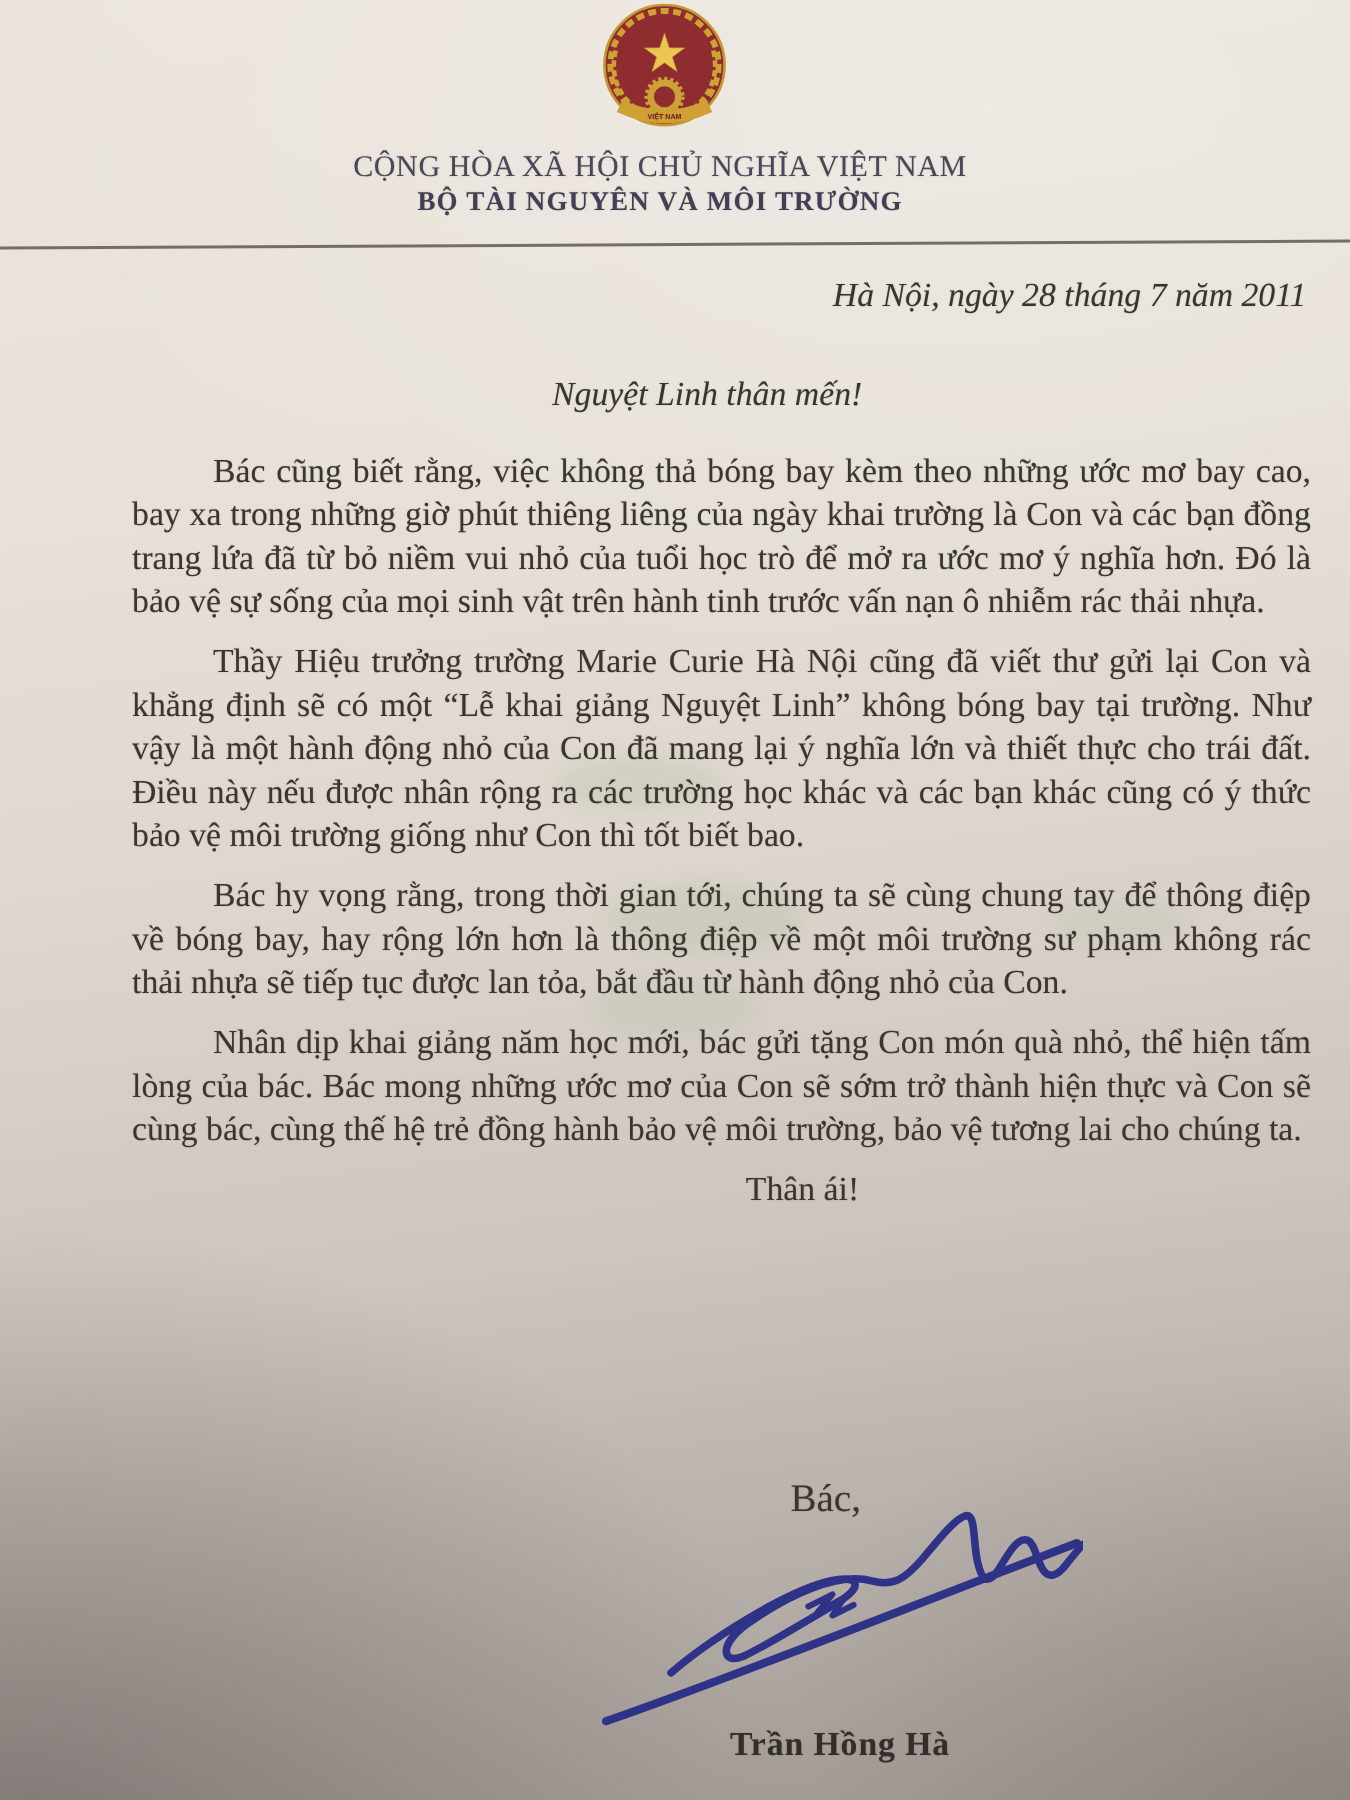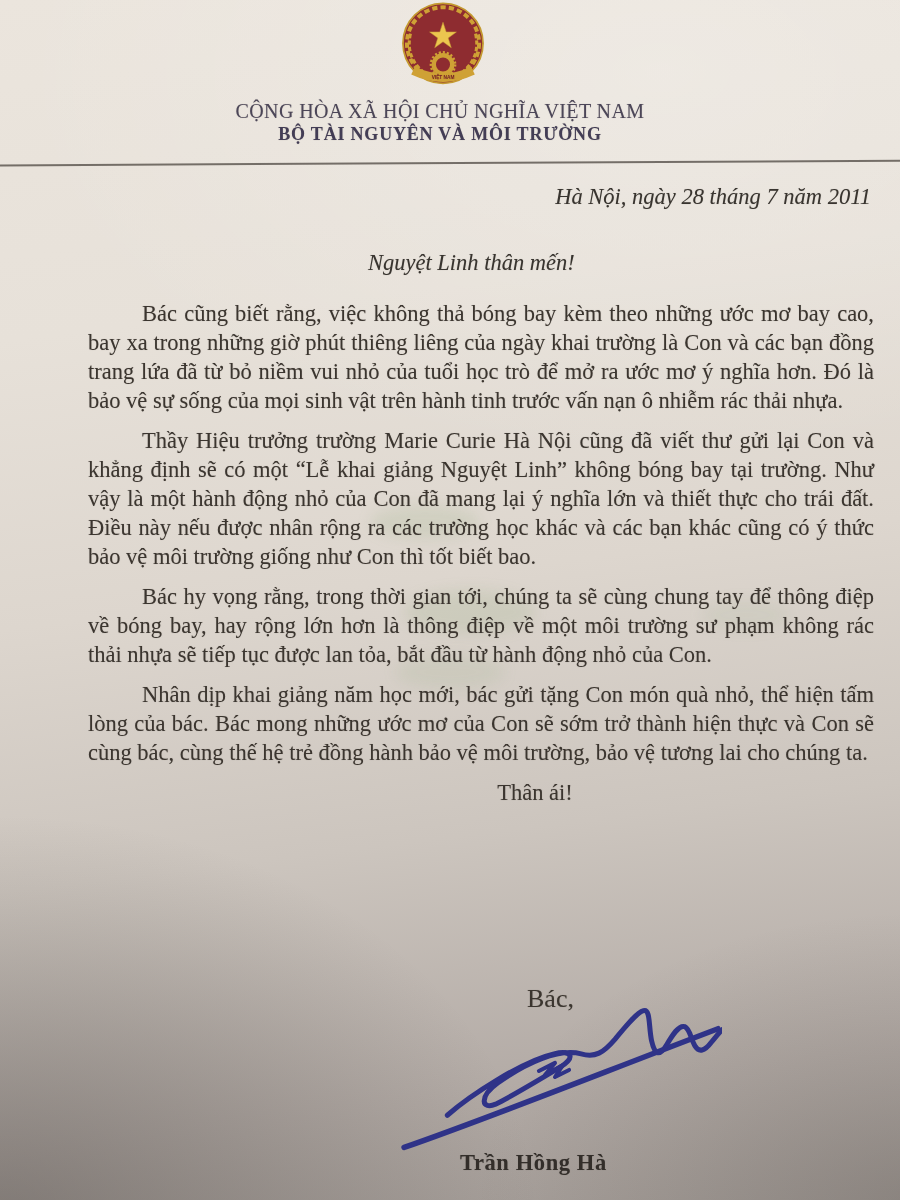--- a/index.html
+++ b/index.html
@@ -37,21 +37,21 @@
   .salutation{position:absolute;top:250px;left:368px;font-style:italic;
               font-size:22.5px;color:#38342f;text-align:right;}
 
   .bodyflow{position:absolute;top:299px;left:88px;right:42px;
             font-size:22.5px;line-height:29px;text-align:justify;}
   .para{margin:0 0 11px 0;text-indent:54px;}
   .closing{margin:10px 0 0 54px;text-align:center;}
 
   .sig-role{position:absolute;top:972px;left:527px;font-size:26px;margin-top:12px;}
   .sig-svg{position:absolute;top:1000px;left:390px;width:332px;height:152px;}
-  .sig-name{position:absolute;top:1150px;left:460px;width:200px;text-align:left;
+  .sig-name{position:absolute;top:1150px;left:460px;width:200px;text-align:center;
             font-size:22.5px;font-weight:bold;letter-spacing:0.6px;color:#332e2a;}
 </style>
 </head>
 <body>
 
 <div class="page">
 
   <div class="wm wm1"></div>
   <div class="wm wm2"></div>
   <div class="wm wm3"></div>

